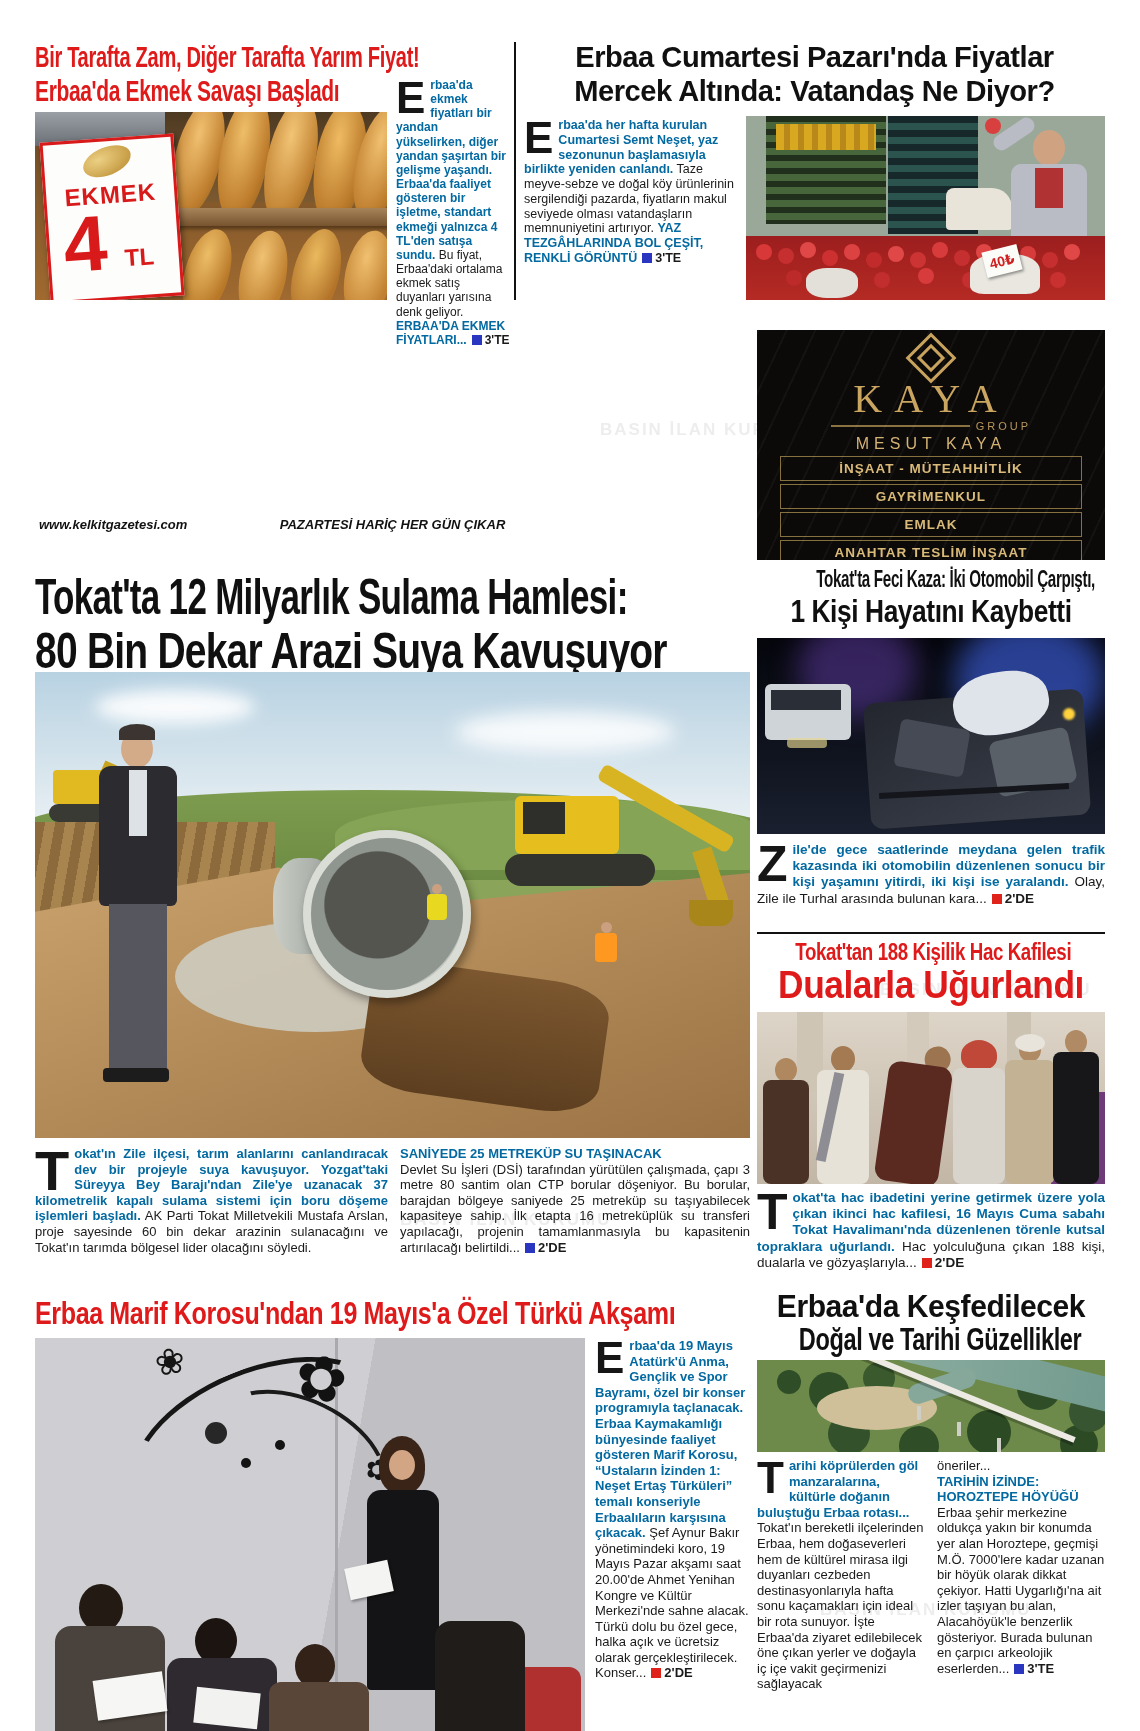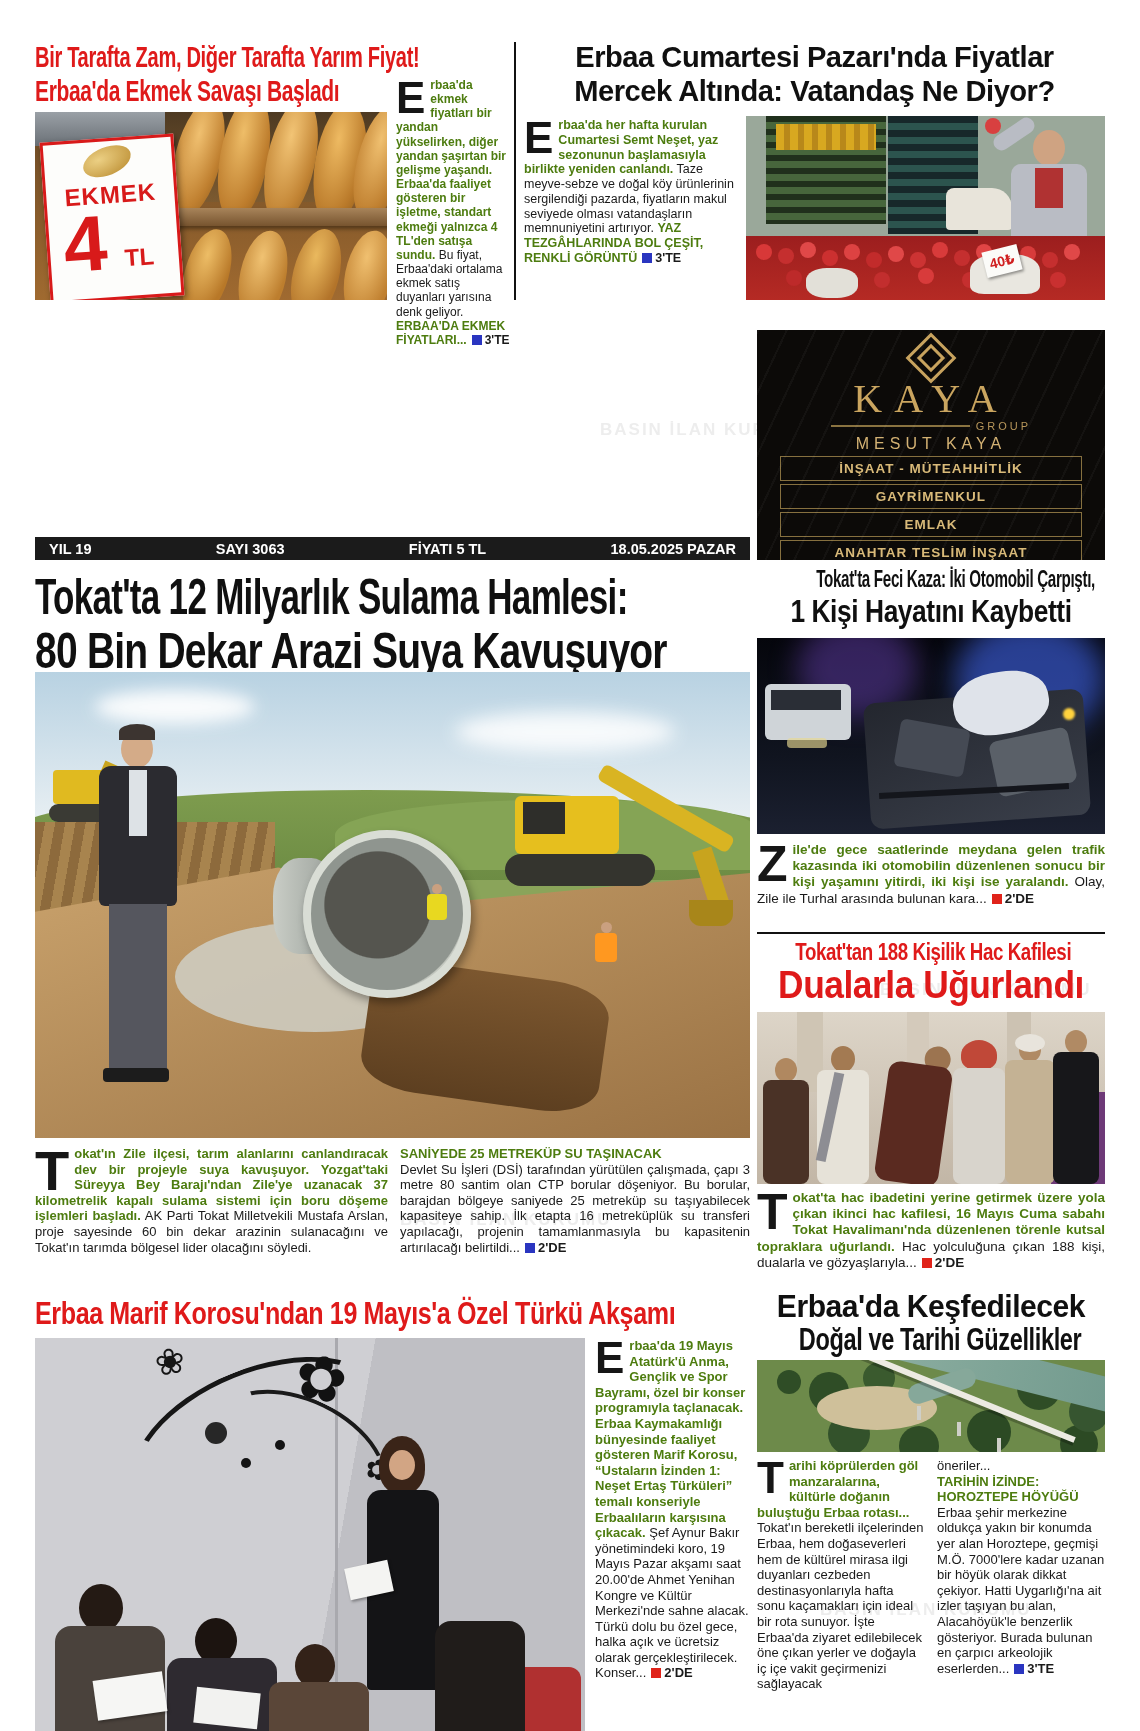--- a/index.html
+++ b/index.html
@@ -5,21 +5,21 @@
   html,body{margin:0;padding:0;background:#fff;}
   .page{position:relative;width:1140px;height:1731px;background:#fff;overflow:hidden;
         font-family:"Liberation Sans","DejaVu Sans",sans-serif;color:#141414;}
   
   .hl{position:absolute;font-weight:bold;white-space:nowrap;letter-spacing:-0.5px;
       transform-origin:left top;color:#101010;}
   .hlc{transform-origin:center top;text-align:center;}
   .red{color:#df1a1a;}
   
   .bodytxt{position:absolute;font-size:12.5px;line-height:1.22;text-align:justify;color:#1a1a1a;}
-  .bodytxt b{color:#4d7c0f;}
+  .bodytxt b{color:#0369a1;}
   .dc{float:left;font-weight:bold;line-height:.78;margin:3px 5px 0 0;font-size:44px;color:#161616;}
   .dcbig{font-size:56px;}
   .sq{display:inline-block;width:10px;height:10px;margin:0 3px 0 5px;vertical-align:-1px;}
   .sqb{background:#2a35c0;}
   .sqr{background:#e0231a;}
   .ref{font-weight:bold;white-space:nowrap;}
   .rule{position:absolute;background:#111;}
   
   .ph{position:absolute;overflow:hidden;background:#b9b9b9;}
   .ph *{position:absolute;}
@@ -135,27 +135,25 @@
     </div>
 
     <div style="left:0;bottom:0;width:100%;height:64px;background:linear-gradient(180deg,#9c1e1e,#b52a24);"></div>
     <div style="left:10px;bottom:40px;width:16px;height:16px;border-radius:50%;background:#d83838;box-shadow:22px 4px 0 #c52f2f,44px -2px 0 #e04848,66px 6px 0 #cc3030,88px 0 0 #dd4242,110px 8px 0 #c22b2b,132px 2px 0 #e04848,154px 8px 0 #cc3333,176px -2px 0 #d83b3b,198px 6px 0 #c52f2f,220px 0 0 #e04545,242px 8px 0 #cc3030,264px 2px 0 #d83b3b,286px 8px 0 #c52f2f,308px 0 0 #e04848,30px 26px 0 #bd2a2a,74px 24px 0 #d03535,118px 28px 0 #c22e2e,162px 24px 0 #d83b3b,206px 28px 0 #c52f2f,250px 24px 0 #dd4242,294px 28px 0 #c93030;"></div>
     <div style="left:224px;bottom:6px;width:70px;height:40px;border-radius:40% 40% 20% 20%;background:#e9e7e0;"></div>
     <div style="left:60px;bottom:2px;width:52px;height:30px;border-radius:40%;background:#e2e0d8;"></div>
     <div style="left:238px;bottom:26px;width:36px;height:26px;background:#fbfbf8;transform:rotate(-14deg);box-shadow:1px 2px 3px rgba(0,0,0,.4);text-align:center;font-weight:bold;color:#d02020;font-size:14px;line-height:26px;">40₺</div>
   </div>
 
 
-
-  <div class="infobar">
-    <span>YIL 19</span>
-    <span>SAYI 3063</span>
-    <span>FİYATI 5 TL</span>
-    <span>18.05.2025 PAZAR</span>
-  </div>
+  <div class="urlstrip">
+    <span style="position:absolute;left:4px;top:3px;">www.kelkitgazetesi.com</span>
+    <span style="position:absolute;left:0;right:0;top:3px;text-align:center;">PAZARTESİ HARİÇ HER GÜN ÇIKAR</span>
+  </div>
+
 
   <div class="kaya">
     <div class="tex"></div>
     <div class="dia">
         <i></i>
       </div>
     <div class="brand">KAYA</div>
     <div class="grp">
         <span class="ln"></span>
         <span>GROUP</span>

